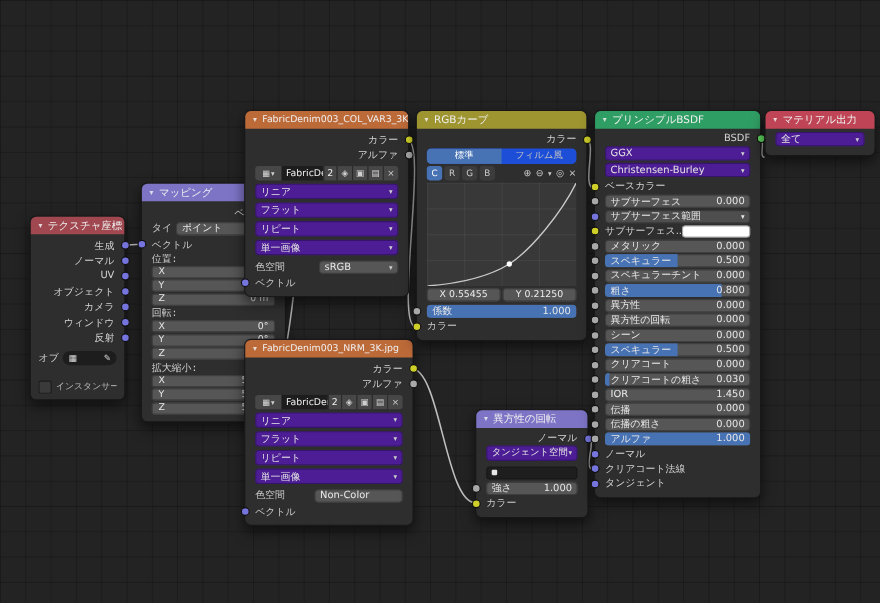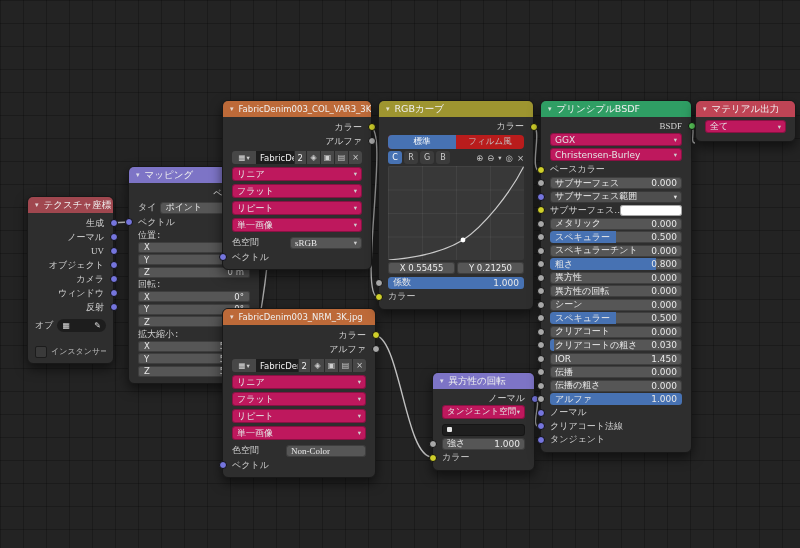--- a/index.html
+++ b/index.html
@@ -13,21 +13,21 @@
     font-family:"DejaVu Sans","Liberation Sans",sans-serif;
     color:#ccc;
   }
   #wires{position:absolute;left:0;top:0;z-index:1;}
   .node{position:absolute;z-index:2;background:#2e2e2e;border:1px solid #181818;
     border-radius:6px;box-shadow:0 5px 12px rgba(0,0,0,.55);font-size:9px;}
   .nhead{height:16px;display:flex;align-items:center;gap:5px;padding:0 7px;
     border-radius:5px 5px 0 0;color:#efefef;font-size:9.5px;white-space:nowrap;overflow:hidden;}
   .caret{font-size:7px;opacity:.85;}
   .nbody{padding:3px 0 5px;}
-  .row{position:relative;display:flex;align-items:center;height:14px;padding:0 9px;gap:4px;white-space:nowrap;font-family:Liberation Serif, serif;}
+  .row{position:relative;display:flex;align-items:center;height:14px;padding:0 9px;gap:4px;white-space:nowrap;}
   .row.out{justify-content:flex-end;color:#d4d4d4;}
   .sock{position:absolute;top:50%;width:8px;height:8px;margin-top:-4px;border-radius:50%;
     border:1px solid #0f0f0f;box-sizing:border-box;z-index:3;}
   .sock.left{left:-4.5px;}
   .sock.right{right:-4.5px;}
   .sock.color{background:#cfcf2a;}
   .sock.value{background:#a8a8a8;}
   .sock.vector{background:#7575dd;}
   .sock.shader{background:#5ccf5c;}
   .wbtn{flex:1;height:12px;background:#565656;border-radius:3.5px;display:flex;align-items:center;
@@ -38,29 +38,29 @@
   
   .dbrow{display:flex;align-items:center;height:15px;margin:2px 9px;gap:0;}
   .db-imgbtn{width:24px;height:13px;background:#474747;border-radius:3px 0 0 3px;display:flex;
     align-items:center;justify-content:center;gap:1px;font-size:7.5px;color:#ddd;}
   .db-name{flex:1;height:13px;background:#1d1d1d;display:flex;align-items:center;padding:0 4px;
     color:#f0f0f0;font-size:8.5px;white-space:nowrap;overflow:hidden;}
   .db-users{height:13px;background:#474747;padding:0 3px;display:flex;align-items:center;font-size:8.5px;color:#eee;border-left:1px solid #2a2a2a;}
   .db-ic{width:13px;height:13px;background:#474747;display:flex;align-items:center;justify-content:center;
     font-size:8px;color:#cfcfcf;border-left:1px solid #2a2a2a;}
   .db-ic:last-child{border-radius:0 3px 3px 0;}
-  .dd{margin:0 9px 3px;height:14px;background:#be185d;border-radius:3.5px;display:flex;align-items:center;
+  .dd{margin:0 9px 3px;height:14px;background:#4c1d95;border-radius:3.5px;display:flex;align-items:center;
     padding:0 5px;color:#e4e4e4;box-shadow:inset 0 0 0 1px rgba(0,0,0,.28);}
   
   .grplabel{height:12px;display:flex;align-items:center;padding:0 9px;color:#cfcfcf;font-family:Liberation Mono, monospace;}
   .axisrow{position:relative;display:flex;align-items:center;height:12.5px;padding:0 9px;}
   .axisw{flex:1;height:11px;background:#565656;border-radius:2.5px;display:flex;align-items:center;
     padding:0 6px;font-size:8.5px;color:#e8e8e8;box-shadow:inset 0 0 0 1px rgba(0,0,0,.28);}
   
-  .ctabs{display:flex;margin:2px 9px;height:14px;border-radius:4px;overflow:hidden;background:#b91c1c;}
+  .ctabs{display:flex;margin:2px 9px;height:14px;border-radius:4px;overflow:hidden;background:#1d4ed8;}
   .ctab{flex:1;display:flex;align-items:center;justify-content:center;font-size:8.5px;color:#c2c2c2;}
   .ctab.active{background:#4772b3;color:#fff;}
   .chrow{display:flex;align-items:center;margin:2px 9px;gap:2px;height:13px;}
   .chbtn{width:14px;height:13px;border-radius:3px;background:#3c3c3c;display:flex;align-items:center;
     justify-content:center;font-size:8px;color:#ccc;}
   .chbtn.active{background:#4772b3;color:#fff;}
   .ctools{margin-left:auto;display:flex;gap:4px;font-size:8.5px;color:#c8c8c8;align-items:center;}
   .curve-area{margin:2px 9px;height:94px;background:#383838;border-radius:2px;position:relative;overflow:hidden;
     background-image:
       linear-gradient(rgba(255,255,255,.05) 1px, transparent 1px),

